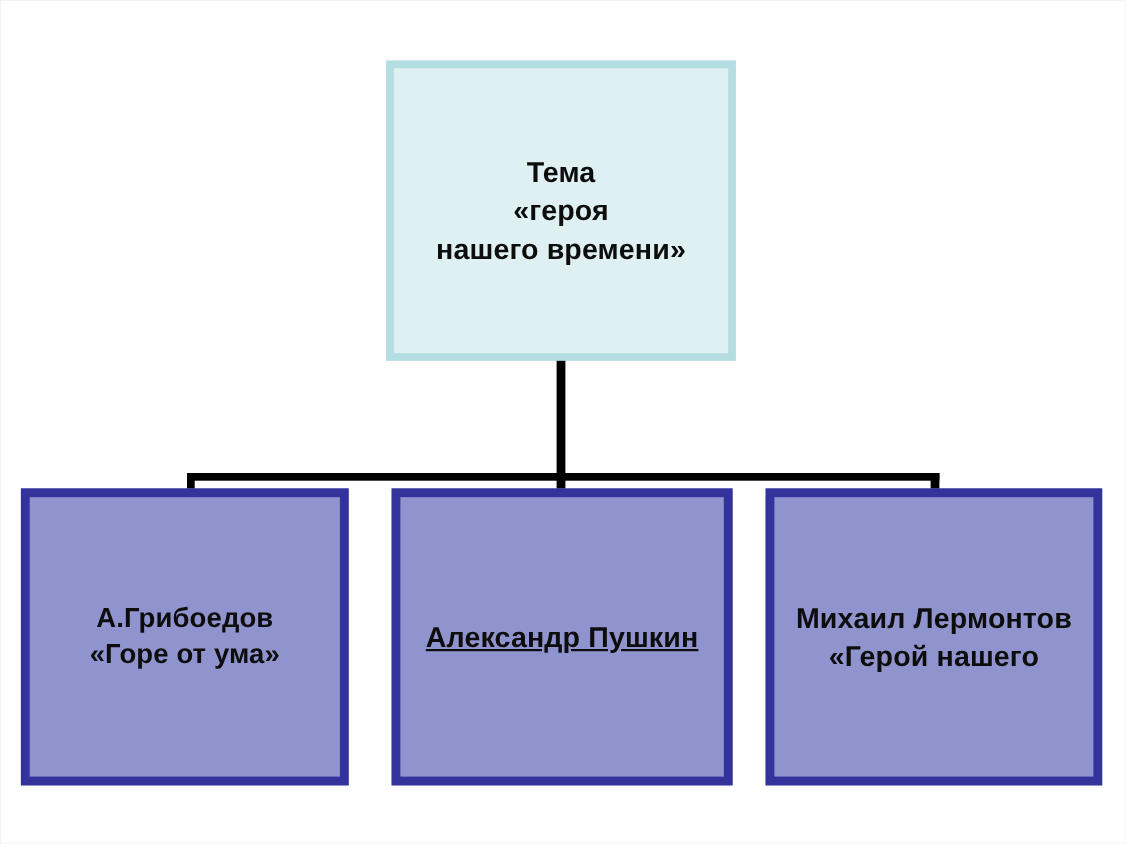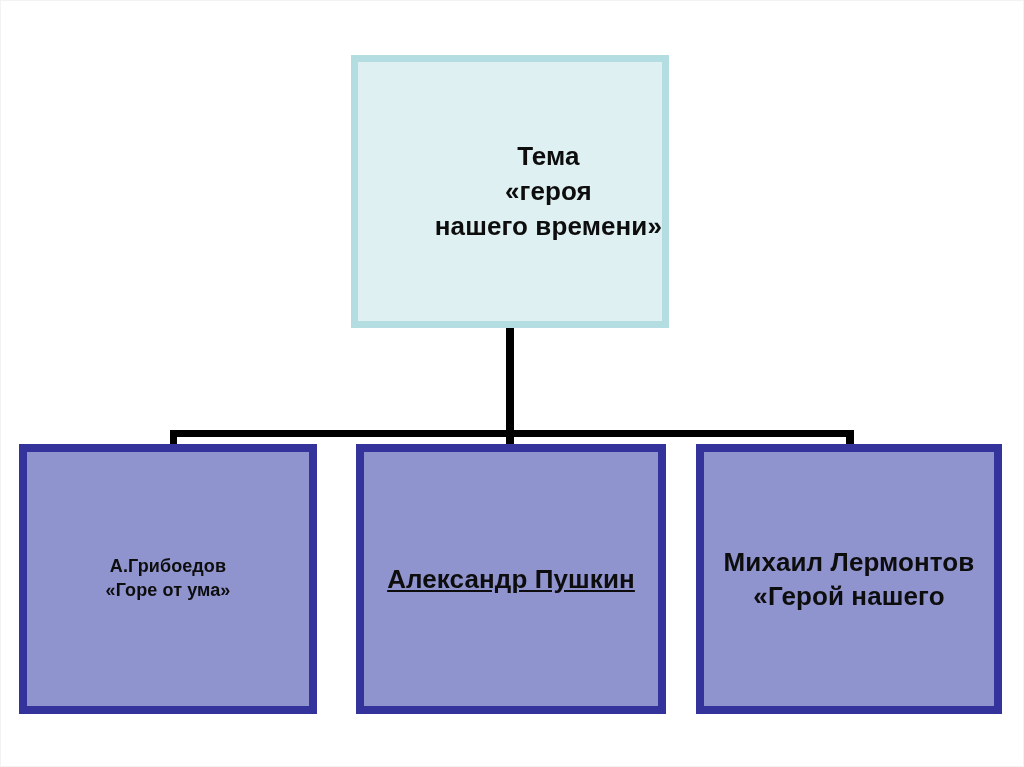--- a/index.html
+++ b/index.html
@@ -28,21 +28,21 @@
     position: absolute;
     left: 350px;
     top: 54px;
     width: 318px;
     height: 273px;
     box-sizing: border-box;
     background: #dff0f2;
     border: 7px solid #b4dde2;
     display: flex;
     align-items: center;
-    justify-content: flex-end;
+    justify-content: center;
   }
   .topic-text {
     font-size: 26px;
     font-weight: bold;
     color: #0d0d0d;
     line-height: 1.34;
     text-align: center;
     white-space: nowrap;
     letter-spacing: 0.1px;
   }
@@ -93,21 +93,21 @@
     border: 8px solid #33339b;
     display: flex;
     align-items: center;
     justify-content: center;
   }
   .leaf-1 { left: 18px;  width: 298px; }
   .leaf-2 { left: 355px; width: 310px; }
   .leaf-3 { left: 695px; width: 306px; }
 
   .leaf-text {
-    font-size: 18px;
+    font-size: 25px;
     font-weight: bold;
     color: #0d0d0d;
     line-height: 1.32;
     text-align: center;
     white-space: nowrap;
     letter-spacing: 0.1px;
   }
   .leaf-2 .leaf-text { font-size: 26px; text-decoration: underline; }
   .leaf-3 .leaf-text { font-size: 26px; }
 </style>

